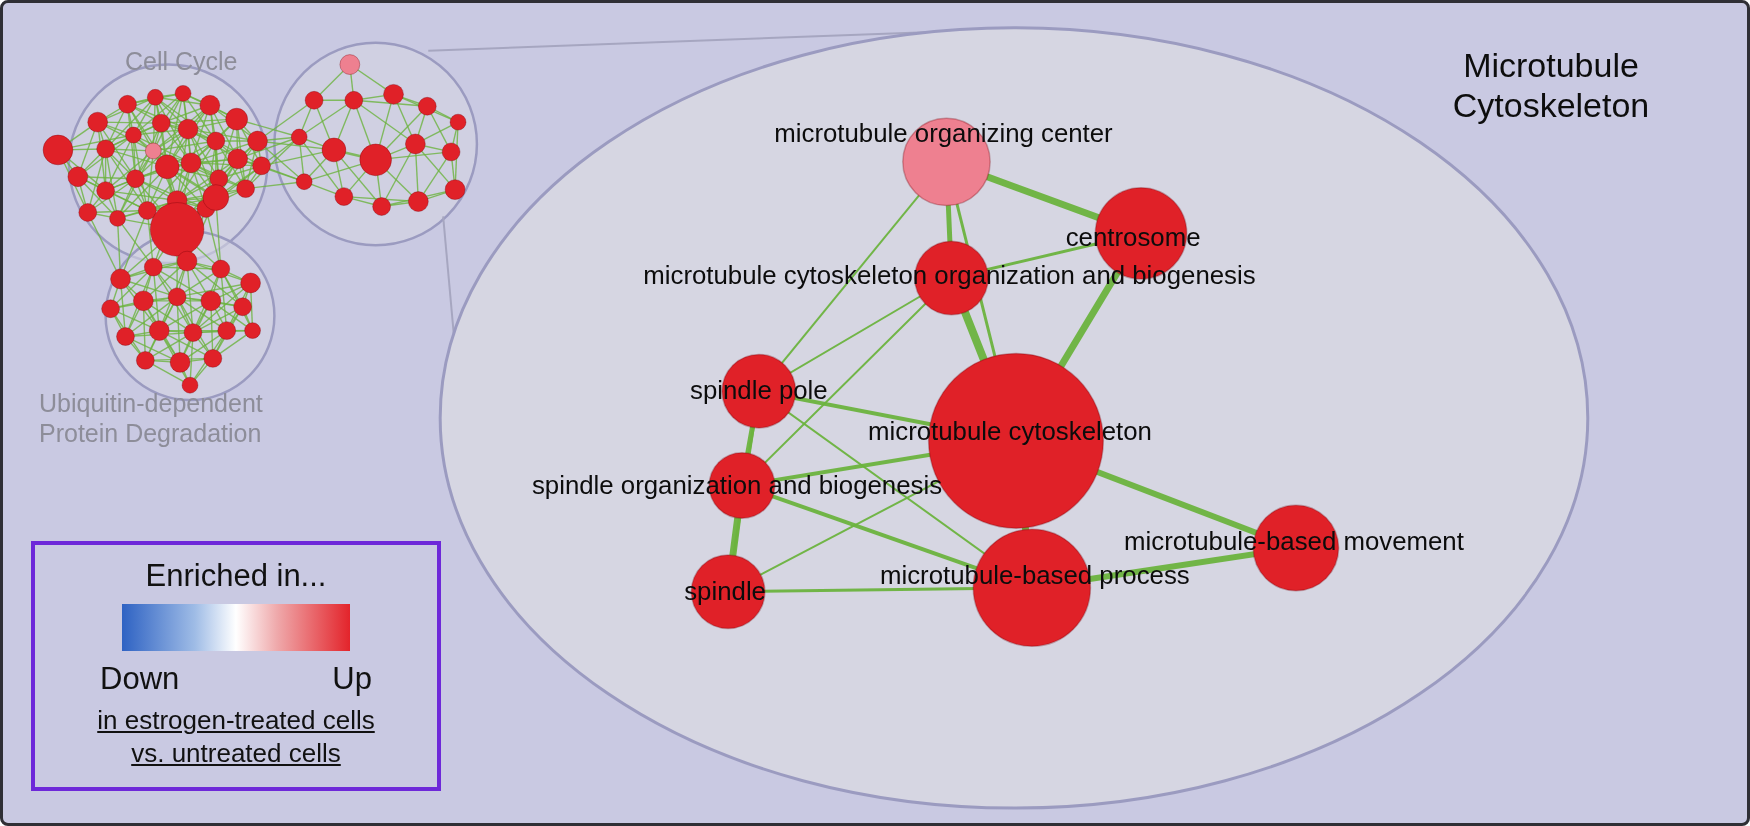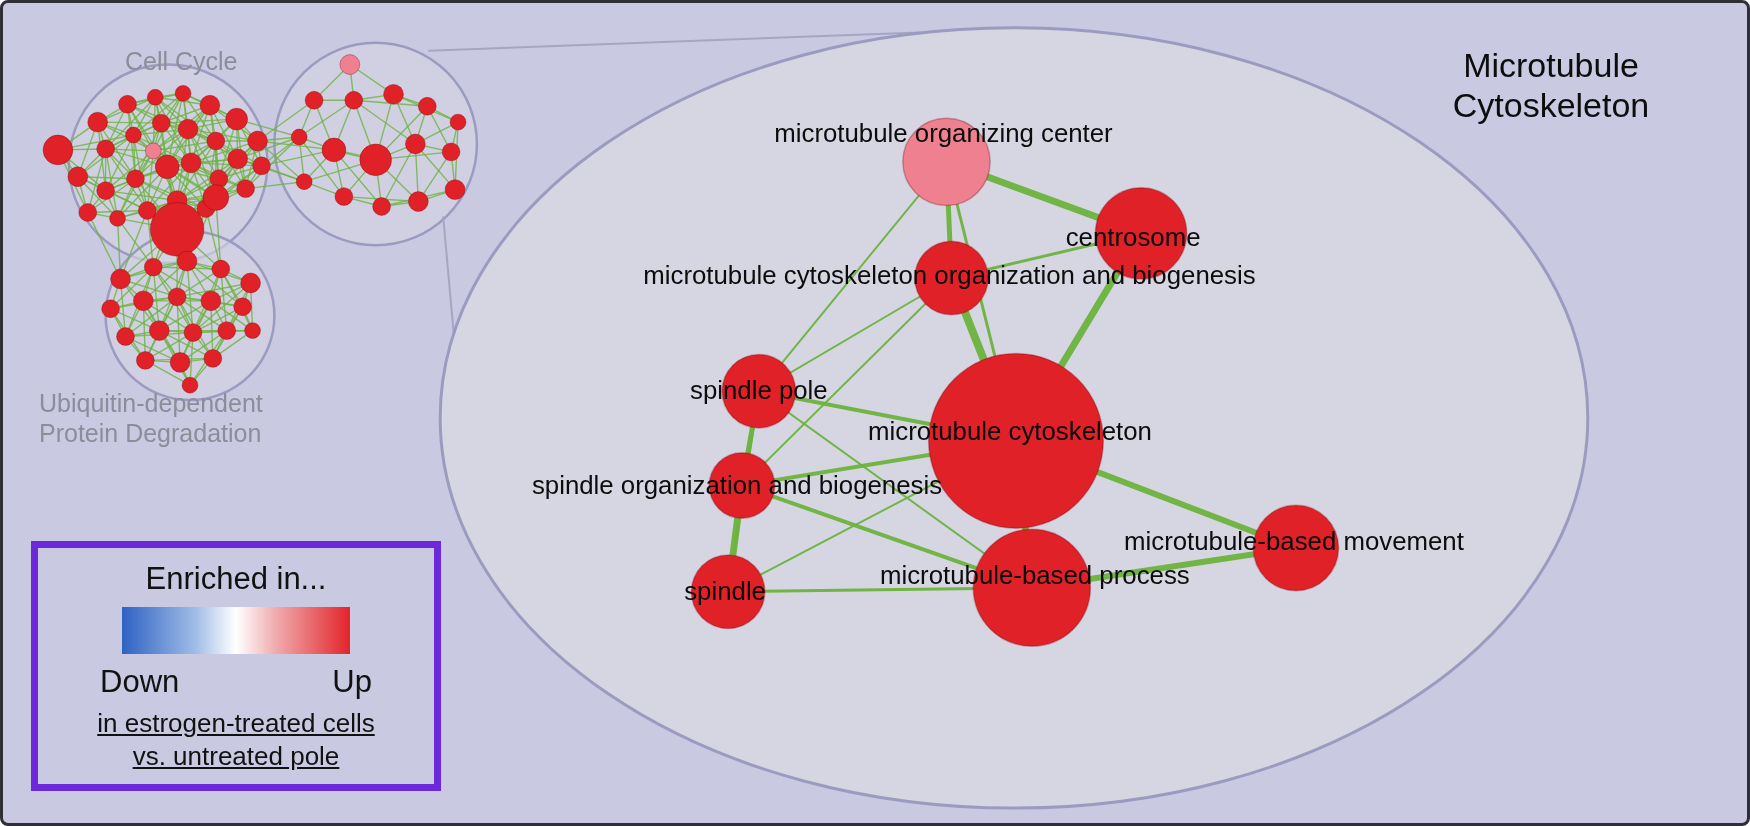--- a/index.html
+++ b/index.html
@@ -8,21 +8,21 @@
     border:3px solid #2f2f35;border-radius:8px;box-sizing:border-box;
     overflow:hidden;font-family:"Liberation Sans",sans-serif;
   }
   #net-svg{position:absolute;left:0;top:0;width:100%;height:100%;}
   #net-svg text{font-family:"Liberation Sans",sans-serif;font-size:26px;fill:#0c0c0c;}
   .sec{position:absolute;font-size:25px;line-height:1.18;}
   .sec.gray{color:#8d8d99;}
   .sec.black{color:#0d0d0d;font-size:34px;}
   .legend{
     position:absolute;left:28px;top:538px;width:410px;height:250px;
-    border:7px solid #6d28d9;box-sizing:border-box;
+    border:4px solid #6d28d9;box-sizing:border-box;
     display:flex;flex-direction:column;align-items:center;
   }
   .legend-title{margin-top:13px;font-size:31px;color:#111;}
   .legend-bar{margin-top:10px;width:228px;height:47px;}
   .legend-ends{width:272px;display:flex;justify-content:space-between;font-size:31px;color:#111;margin-top:10px;}
   .legend-caption{margin-top:7px;font-size:26px;text-align:center;line-height:1.28;color:#111;text-decoration:underline;}
 </style>
 </head>
 <body>
 
@@ -520,17 +520,17 @@
 
   <div class="legend">
     <div class="legend-title">Enriched in...</div>
     <div class="legend-bar" style="background: linear-gradient(90deg, rgb(46, 98, 195) 0%, rgb(159, 188, 230) 32%, rgb(255, 255, 255) 50%, rgb(239, 169, 171) 68%, rgb(227, 36, 43) 100%);"></div>
     <div class="legend-ends">
       <span>Down</span>
       <span>Up</span>
     </div>
     <div class="legend-caption">
       <div>in estrogen-treated cells</div>
-      <div>vs. untreated pole</div>
+      <div>vs. untreated cells</div>
     </div>
   </div>
 
 </div>
 
 </body></html>

